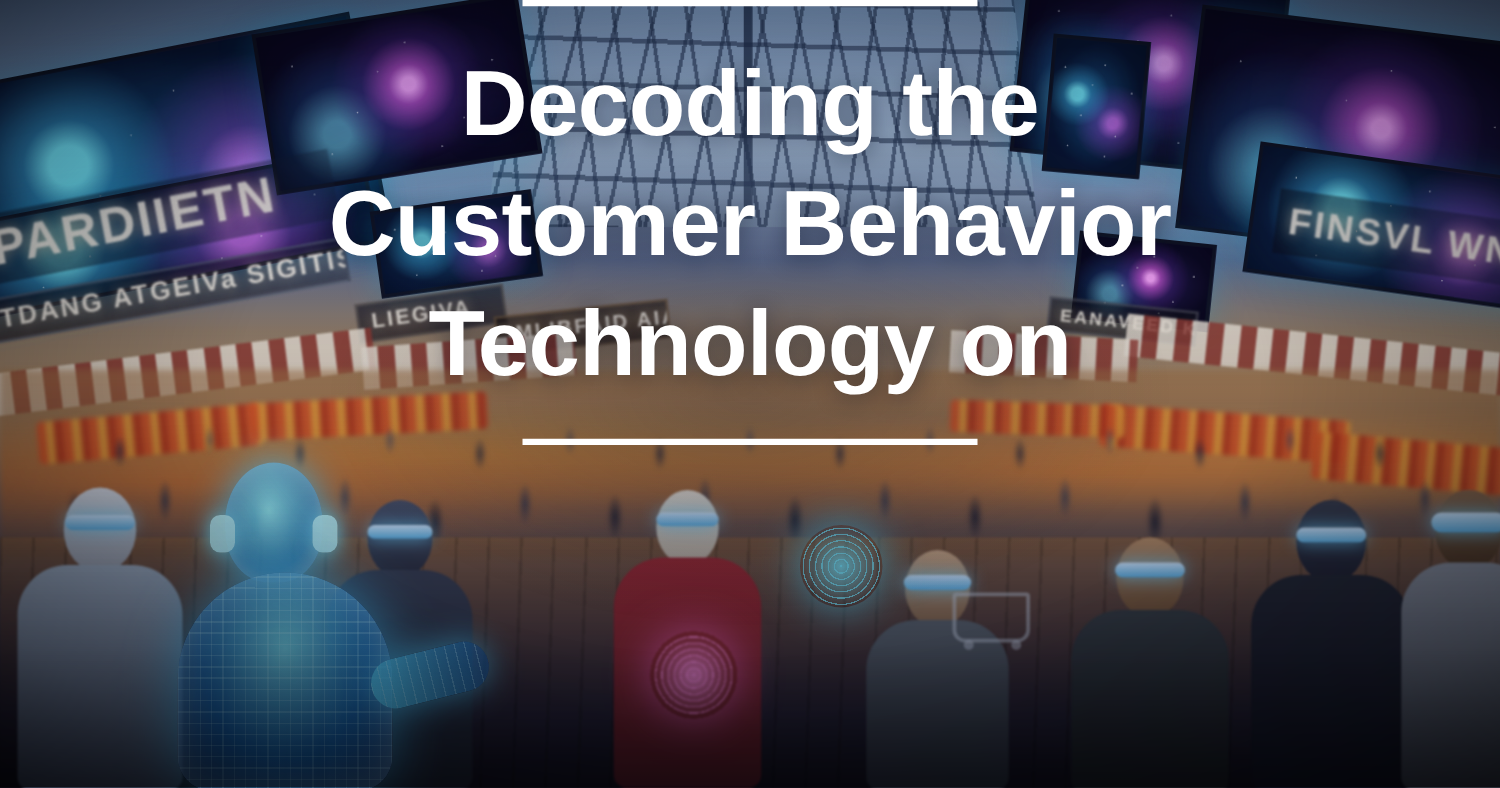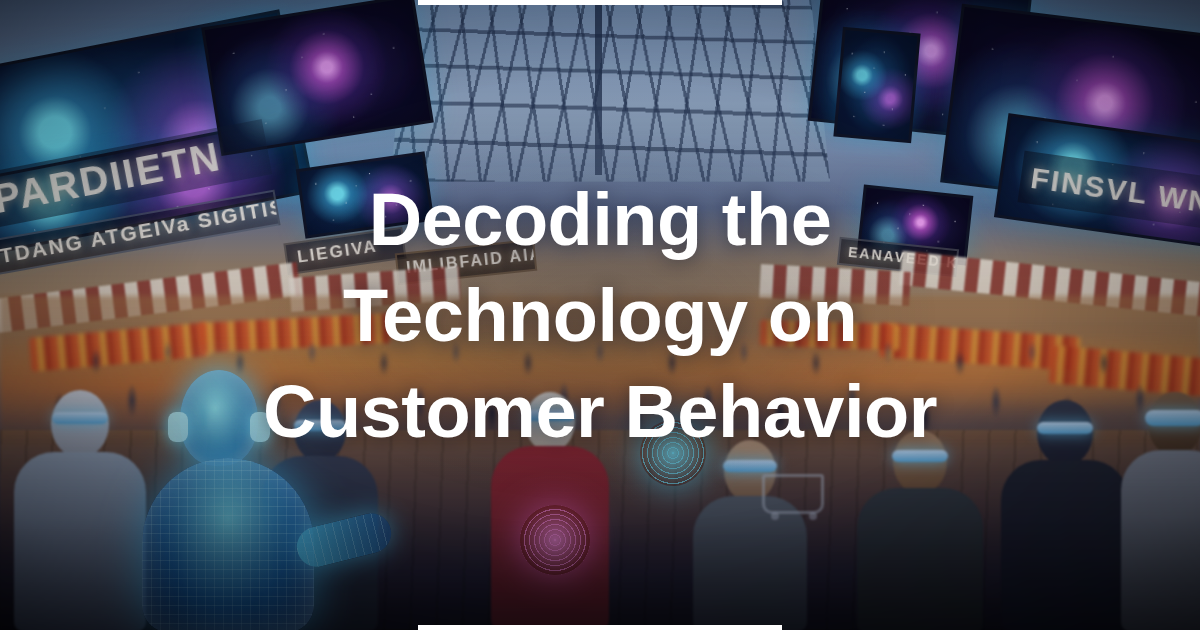--- a/index.html
+++ b/index.html
@@ -339,21 +339,21 @@
   }
   .text-scrim {
     position:absolute; left:0; top:70px; width:1200px; height:490px;
     background:radial-gradient(ellipse 470px 260px at 50% 50%, rgba(10,14,30,.20), rgba(0,0,0,0) 72%);
   }
 
   
   .overlay {
     position:absolute; inset:0;
     display:flex; flex-direction:column;
-    align-items:center; justify-content:space-between;
+    align-items:center; justify-content:flex-start;
   }
   .rule {
     width:364px; height:5px;
     background:#ffffff;
     flex:none;
   }
   #rule-top { margin-bottom:30px; }
   #rule-bottom { margin-top:28px; }
 
   .headline {
@@ -472,20 +472,20 @@
     <div class="grade"></div>
     <div class="text-scrim"></div>
     <div class="vignette"></div>
   </div>
 
   <div class="overlay">
     <div class="rule" id="rule-top"></div>
 
     <h1 class="headline">
       <span class="ln">Decoding the</span>
+      <span class="ln">Customer Behavior</span>
       <span class="ln">Technology on</span>
-      <span class="ln">Customer Behavior</span>
     </h1>
 
     <div class="rule" id="rule-bottom"></div>
   </div>
 
 </div>
 
 </body></html>

